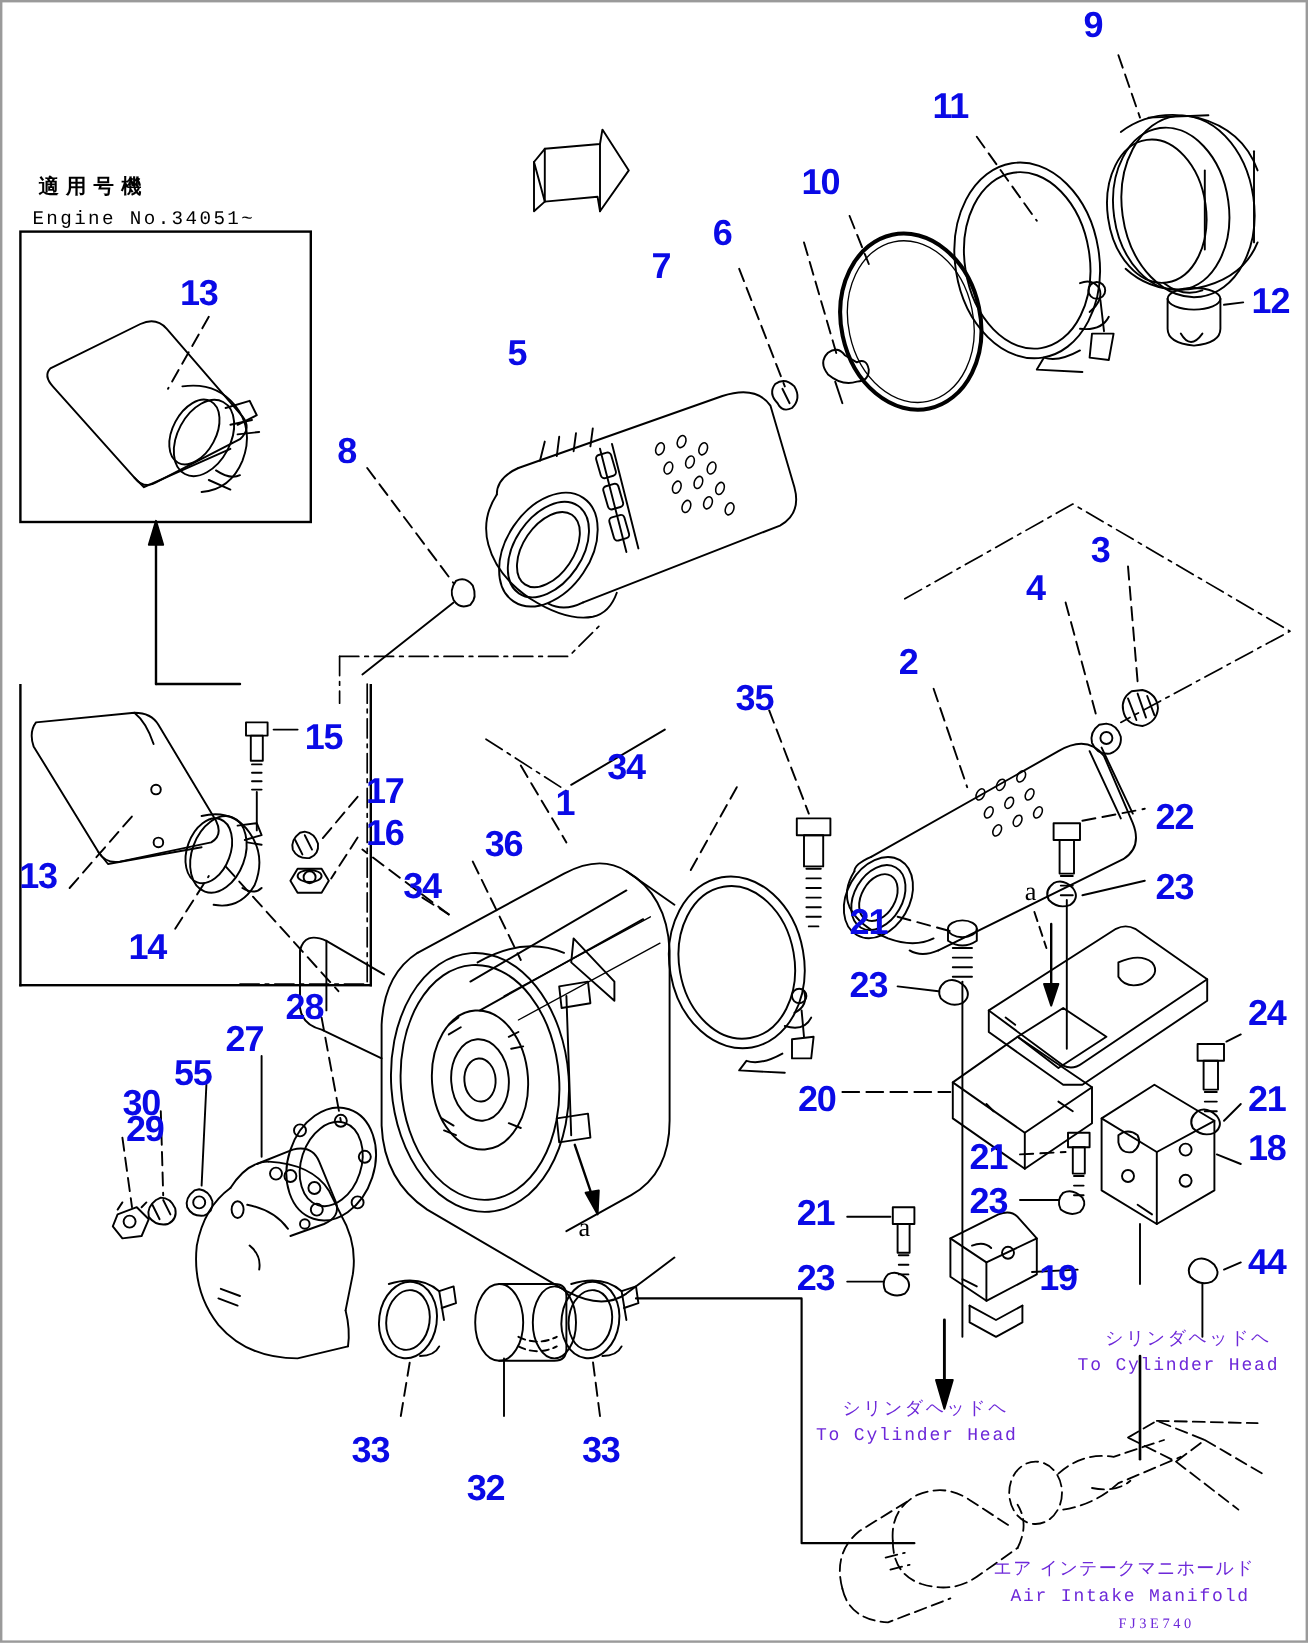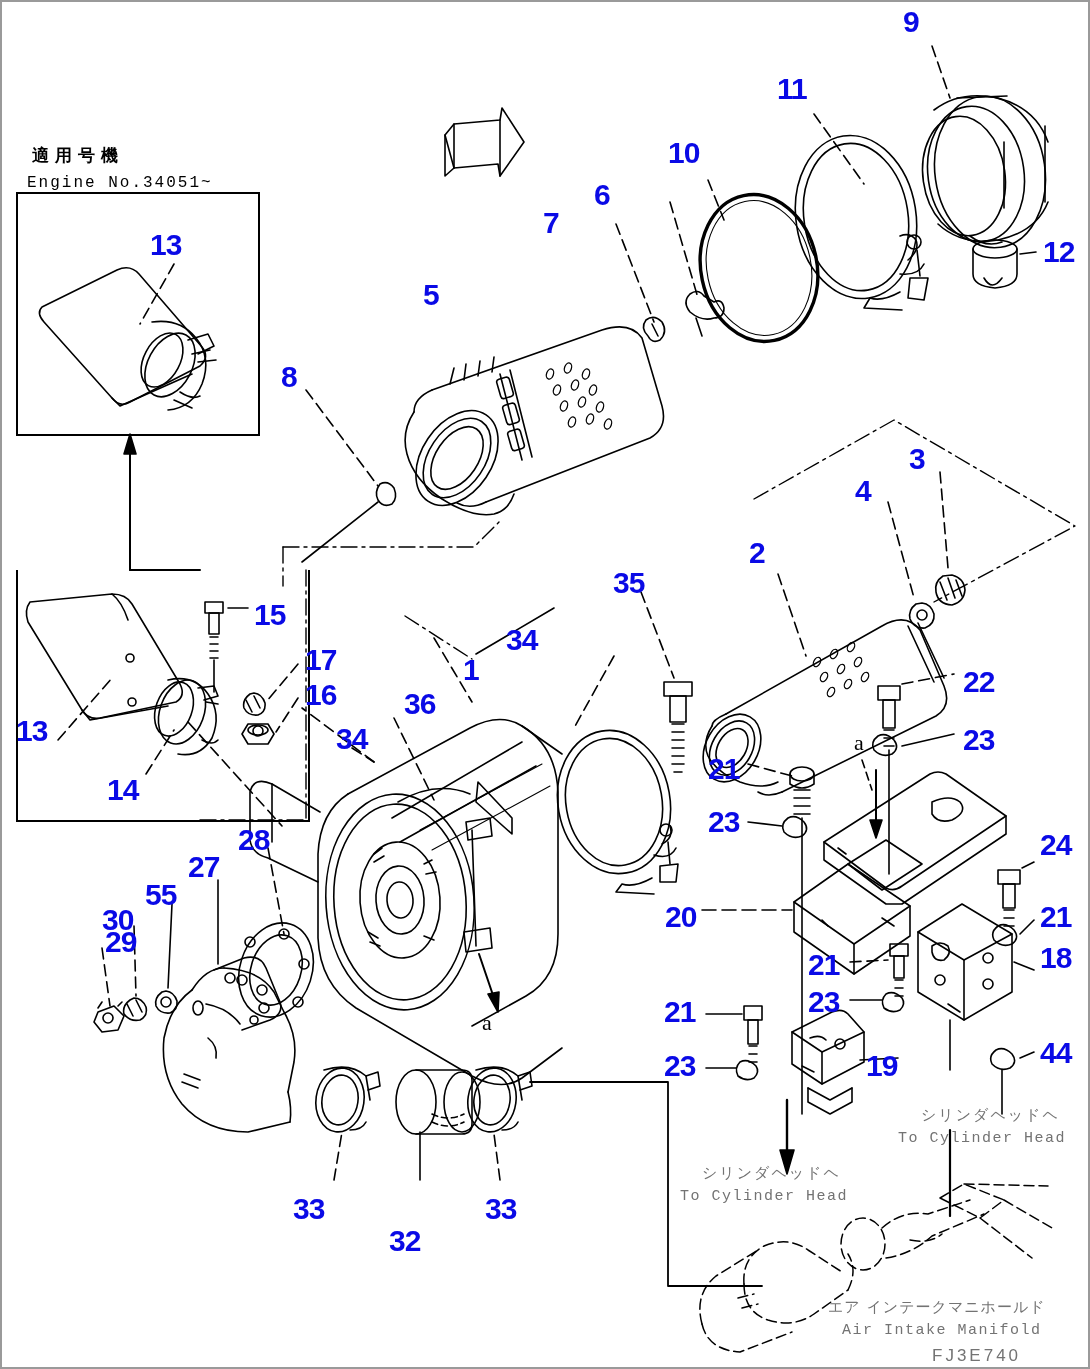--- a/index.html
+++ b/index.html
@@ -1,24 +1,24 @@
 <!DOCTYPE html>
 <html><head>
 <meta charset="utf-8">
 <style>
   html,body{margin:0;padding:0;background:#fff;}
   body{width:1090px;height:1369px;font-family:"Liberation Sans",sans-serif;overflow:hidden;}
   #sheet{position:relative;width:1090px;height:1369px;background:#fff;
          border:2px solid #9a9a9a;box-sizing:border-box;overflow:hidden;}
   .lbl{position:absolute;color:#0a0ae6;font-weight:bold;font-family:"Liberation Sans",sans-serif;
        font-size:30px;line-height:30px;letter-spacing:-1px;white-space:nowrap;}
-  .blk{position:absolute;color:#737373;font-family:"Liberation Mono",monospace;white-space:nowrap;}
+  .blk{position:absolute;color:#6d28d9;font-family:"Liberation Mono",monospace;white-space:nowrap;}
   .jp{font-family:"DejaVu Sans",sans-serif;font-size:15px;letter-spacing:2px;}
   .en{font-family:"Liberation Mono",monospace;font-size:15px;letter-spacing:1.5px;}
-  .code{font-family:Liberation Sans, sans-serif;font-size:17px;letter-spacing:3px;}
+  .code{font-family:Liberation Serif, serif;font-size:12px;letter-spacing:3px;}
   .alpha{font-family:"Liberation Serif",serif;font-size:22px;color:#000;position:absolute;}
   svg.layer{position:absolute;left:0;top:0;width:1090px;height:1369px;pointer-events:none;}
   .ins-box{position:absolute;border:2px solid #000;background:transparent;}
   .jp-head{font-family:"DejaVu Sans",sans-serif;font-size:17px;letter-spacing:6px;color:#000;position:absolute;font-weight:bold;}
   .en-head{font-family:"Liberation Mono",monospace;font-size:16px;letter-spacing:2px;color:#000;position:absolute;}
 </style>
 </head>
 <body>
 
 <div id="sheet">

